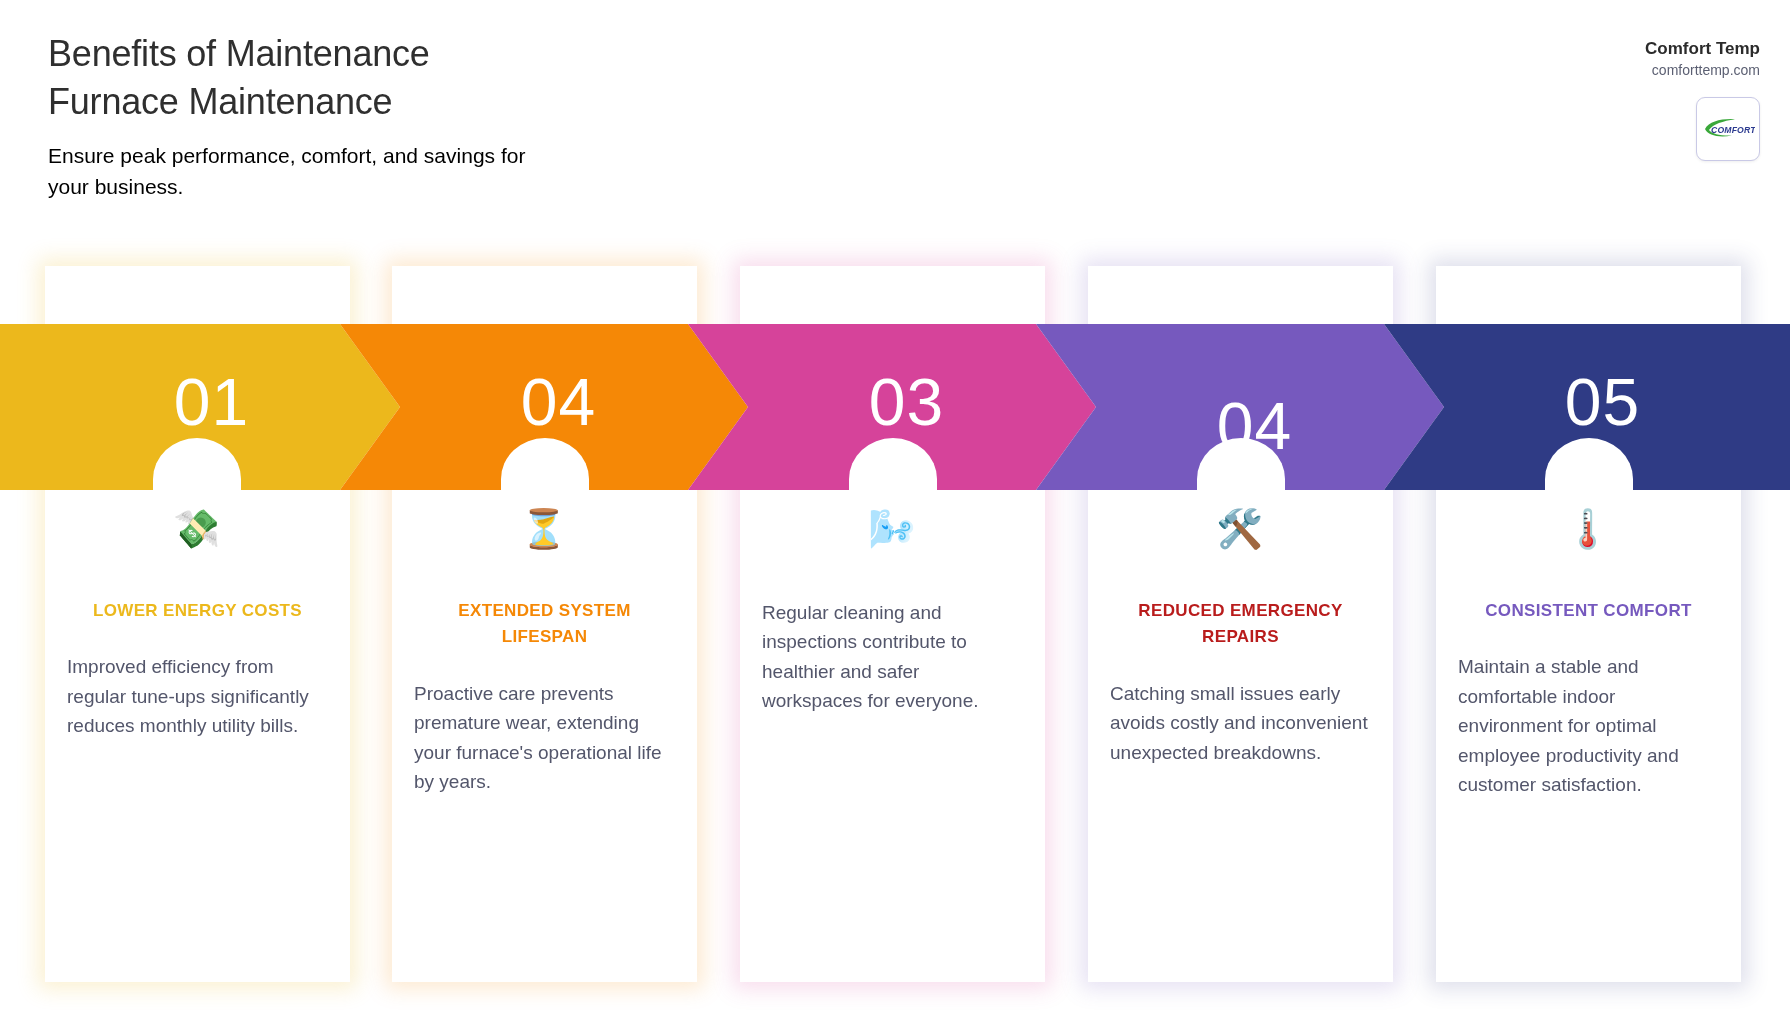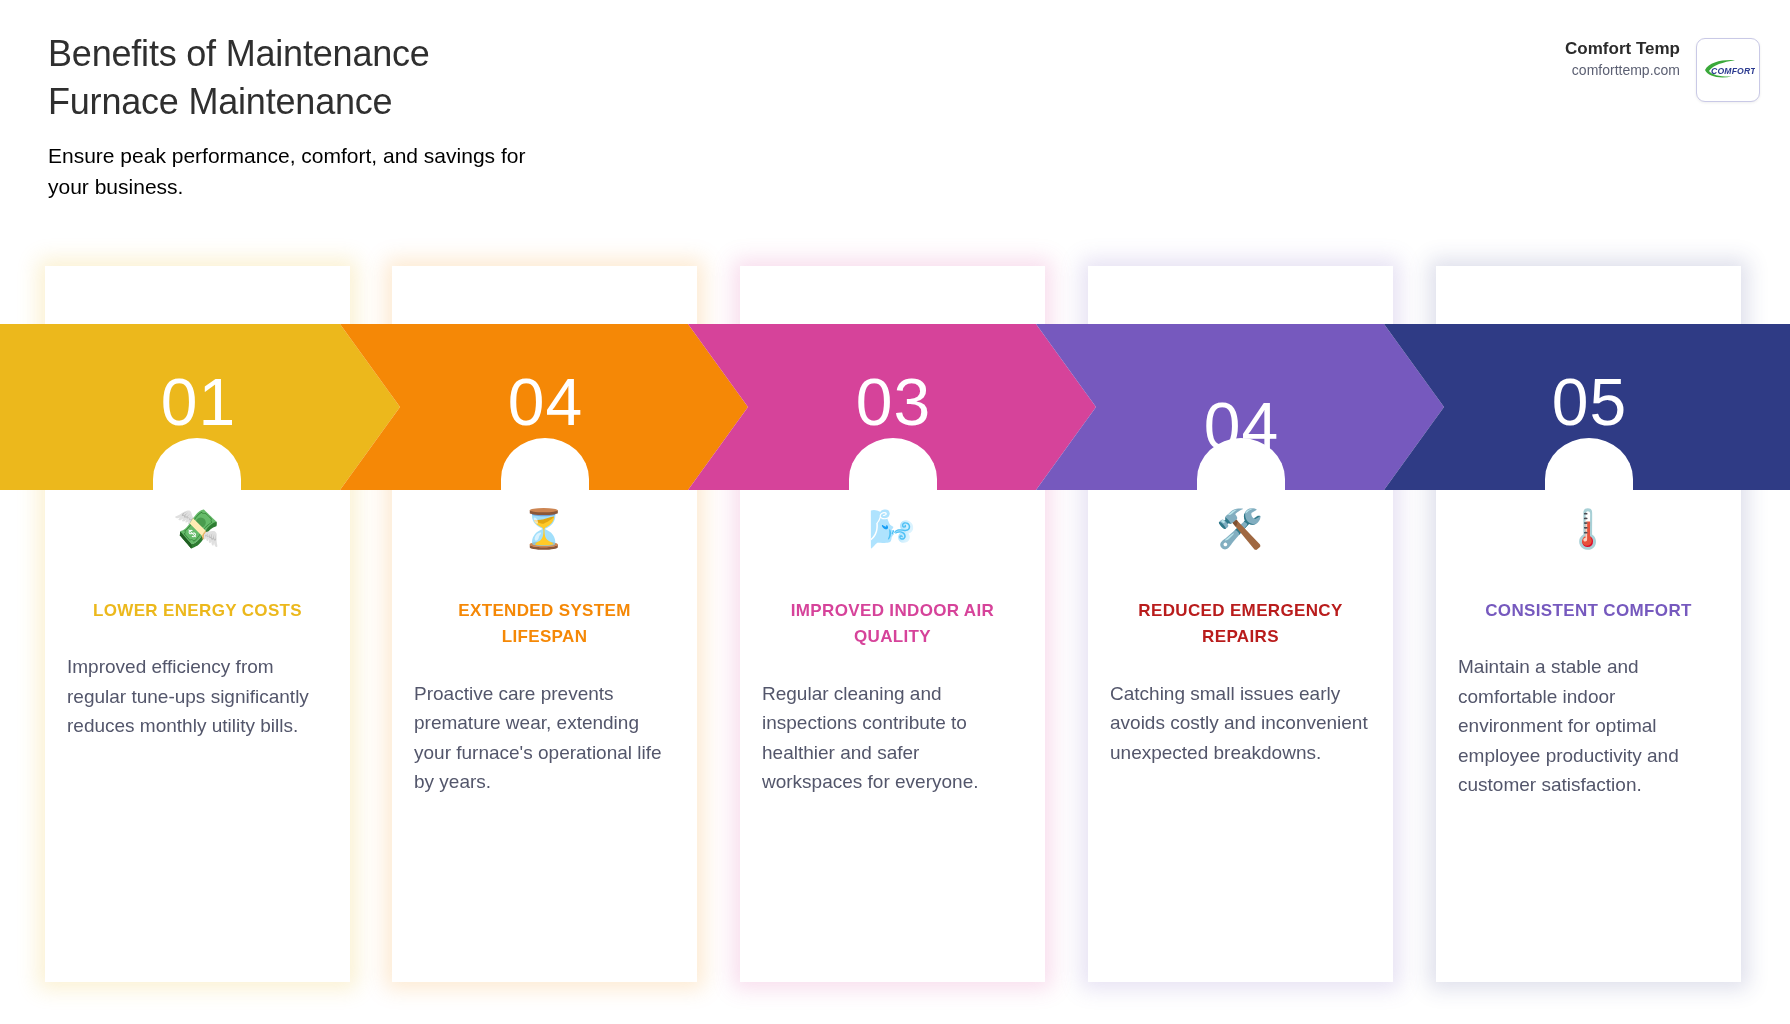--- a/index.html
+++ b/index.html
@@ -24,21 +24,21 @@
     max-width:400px;
   }
   .hdr .sub{
     margin-top:14px;
     font-size:21px;
     line-height:1.48;
     color:#000000;
     max-width:520px;
   }
 
-  .brand{position:absolute;right:30px;top:38px;display:flex;align-items:flex-start;gap:16px;}
+  .brand{position:absolute;right:30px;top:38px;display:flex;align-items:flex-end;gap:16px;flex-direction:column;}
   .brand-txt{text-align:right;}
   .brand-name{font-size:17px;font-weight:bold;color:#2b2b2b;line-height:1.35;}
   .brand-url{font-size:14px;color:#5b5f72;line-height:1.4;}
   .brand-logo{
     width:62px;height:62px;border:1px solid #c9c9e6;border-radius:9px;
     background:#fff;display:flex;align-items:center;justify-content:center;
     box-shadow:0 1px 3px rgba(0,0,0,.07);
   }
 
   
@@ -69,21 +69,21 @@
     line-height:1.55;margin-bottom:28px;
   }
   .cdesc{
     font-size:19px;line-height:1.55;color:#53566b;
     text-align:left;
   }
 
   
   .band{position:absolute;left:0;top:324px;width:1790px;height:166px;}
   .band svg{display:block;}
-  .nums{position:absolute;left:1px;top:324px;width:1634px;height:166px;}
+  .nums{position:absolute;left:14px;top:324px;width:1634px;height:166px;}
   .num{
     position:absolute;top:0;height:166px;width:305px;
     display:flex;align-items:center;justify-content:center;
     color:#ffffff;font-size:66px;font-weight:300;letter-spacing:1px;
     line-height:1;
     padding-bottom:10px;box-sizing:border-box;
   }
   .num.n0{left:45px;}
   .num.n1{left:392px;}
   .num.n2{left:740px;}
@@ -144,21 +144,20 @@
       <div class="card-body">
         <div class="emoji">⏳</div>
         <div class="ctitle" style="color:#F58806">EXTENDED SYSTEM LIFESPAN</div>
         <div class="cdesc">Proactive care prevents premature wear, extending your furnace's operational life by years.</div>
       </div>
     </div>
 
     <div class="card c2">
       <div class="card-body">
         <div class="emoji">🌬️</div>
-        <div class="ctitle" style="color:#D6439A">IMPROVED INDOOR AIR QUALITY</div>
         <div class="cdesc">Regular cleaning and inspections contribute to healthier and safer workspaces for everyone.</div>
       </div>
     </div>
 
     <div class="card c3">
       <div class="card-body">
         <div class="emoji">🛠️</div>
         <div class="ctitle" style="color:#b91c1c">REDUCED EMERGENCY REPAIRS</div>
         <div class="cdesc">Catching small issues early avoids costly and inconvenient unexpected breakdowns.</div>
       </div>

